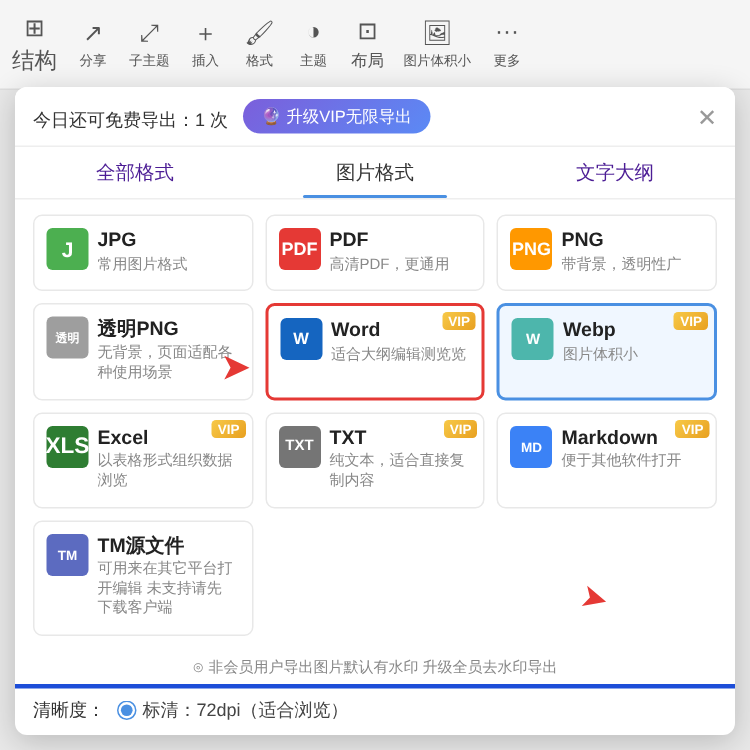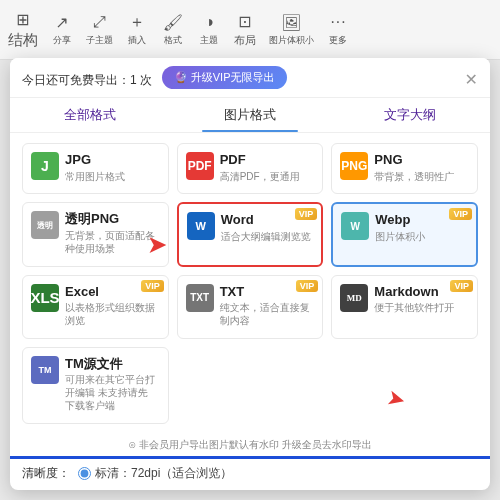--- a/index.html
+++ b/index.html
@@ -176,21 +176,21 @@
     }
 
     .icon-jpg { background: #4caf50; color: white; }
     .icon-pdf { background: #e53935; color: white; font-size: 12px; }
     .icon-png { background: #ff9800; color: white; font-size: 12px; }
     .icon-transpng { background: #9e9e9e; color: white; font-size: 9px; }
     .icon-word { background: #1565c0; color: white; font-size: 11px; }
     .icon-webp { background: #4db6ac; color: white; font-size: 10px; }
     .icon-excel { background: #2e7d32; color: white; font-size: 11px; }
     .icon-txt { background: #757575; color: white; font-size: 11px; }
-    .icon-markdown { background: #404040; color: white; font-size: 10px; font-family: Liberation Serif, serif; }
+    .icon-markdown { background: #3b82f6; color: white; font-size: 10px; }
     .icon-tm { background: #5c6bc0; color: white; font-size: 10px; }
 
     .card-title {
       font-size: 13px;
       font-weight: 600;
       color: #222;
       line-height: 1.2;
     }
 
     .card-desc {

